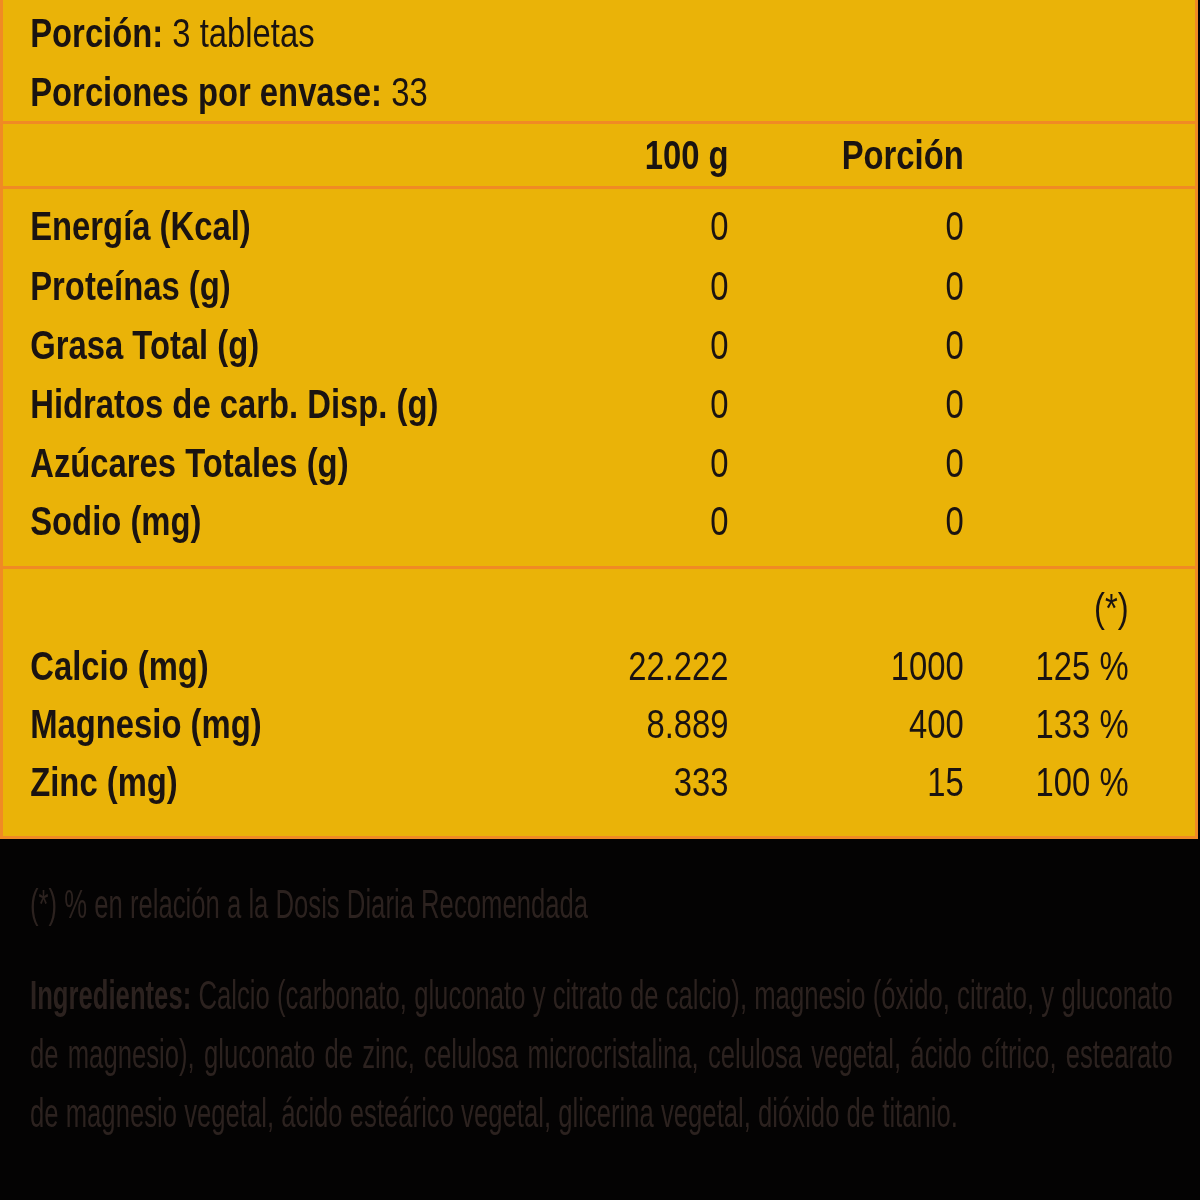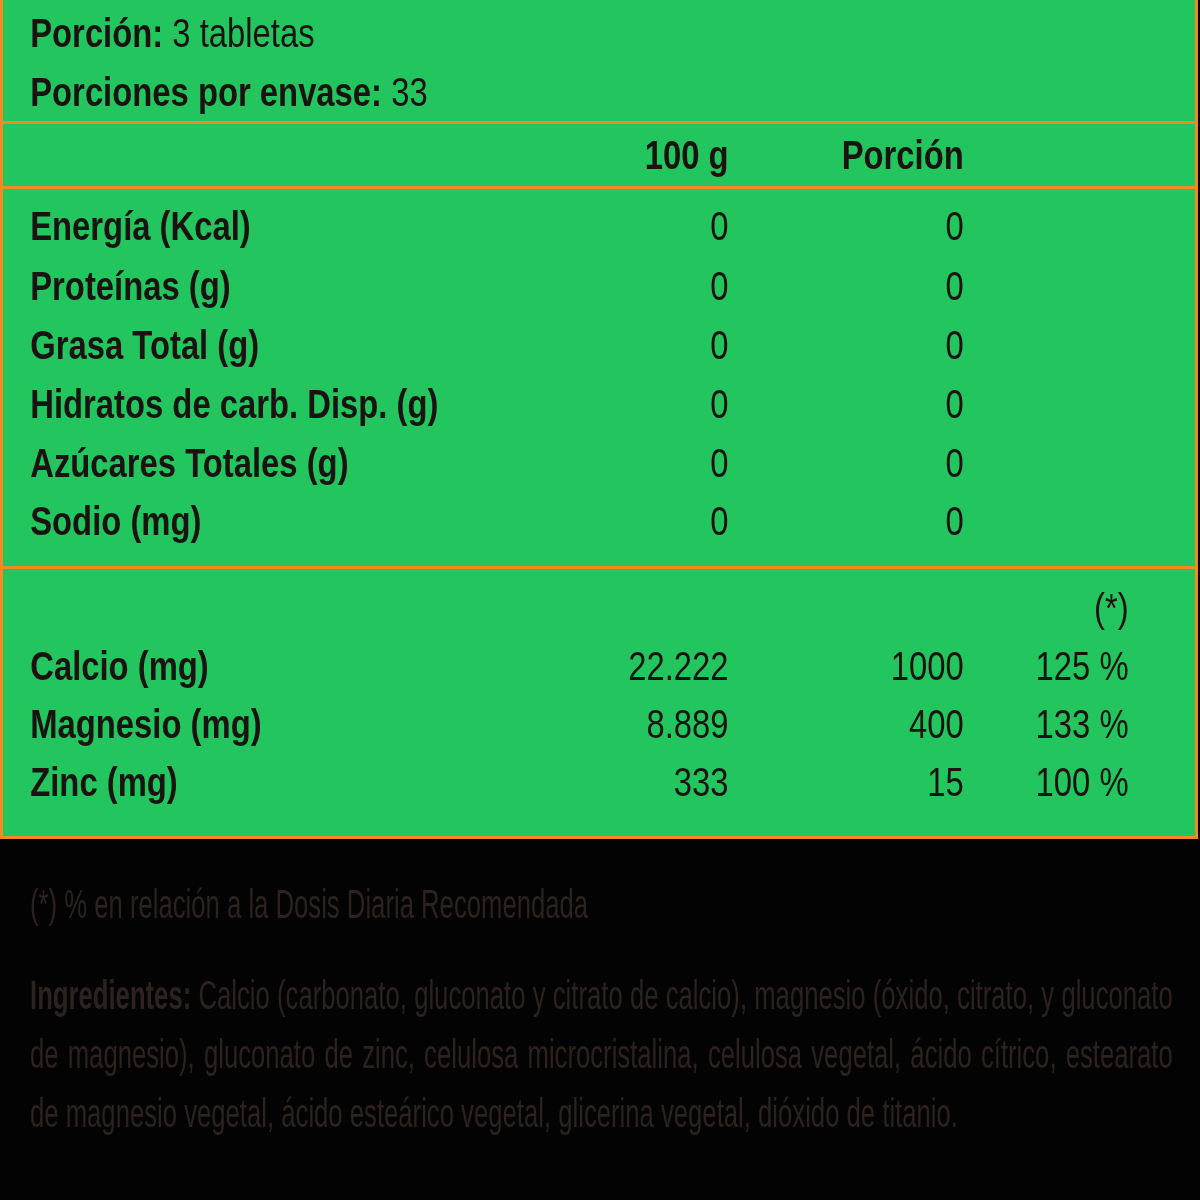--- a/index.html
+++ b/index.html
@@ -3,21 +3,21 @@
 <meta charset="utf-8">
 <style>
   html, body { margin: 0; padding: 0; }
   body {
     width: 1200px; height: 1200px; overflow: hidden; position: relative;
     background: #040303;
     font-family: "Liberation Sans", sans-serif;
   }
   .panel {
     position: absolute; left: 0; top: 0; width: 1192px; height: 836px;
-    background: #22c55e;
+    background: #eab308;
     border-left: 3px solid #f08a24;
     border-right: 3px solid #f08a24;
     border-bottom: 3px solid #f08a24;
   }
   .rule { position: absolute; left: 0; right: 0; height: 3px; background: #f08a24; }
   .scale {
     position: absolute; left: 0; top: 0;
     width: 1490px; height: 836px;
     transform: scaleX(0.8); transform-origin: 0 0;
   }

